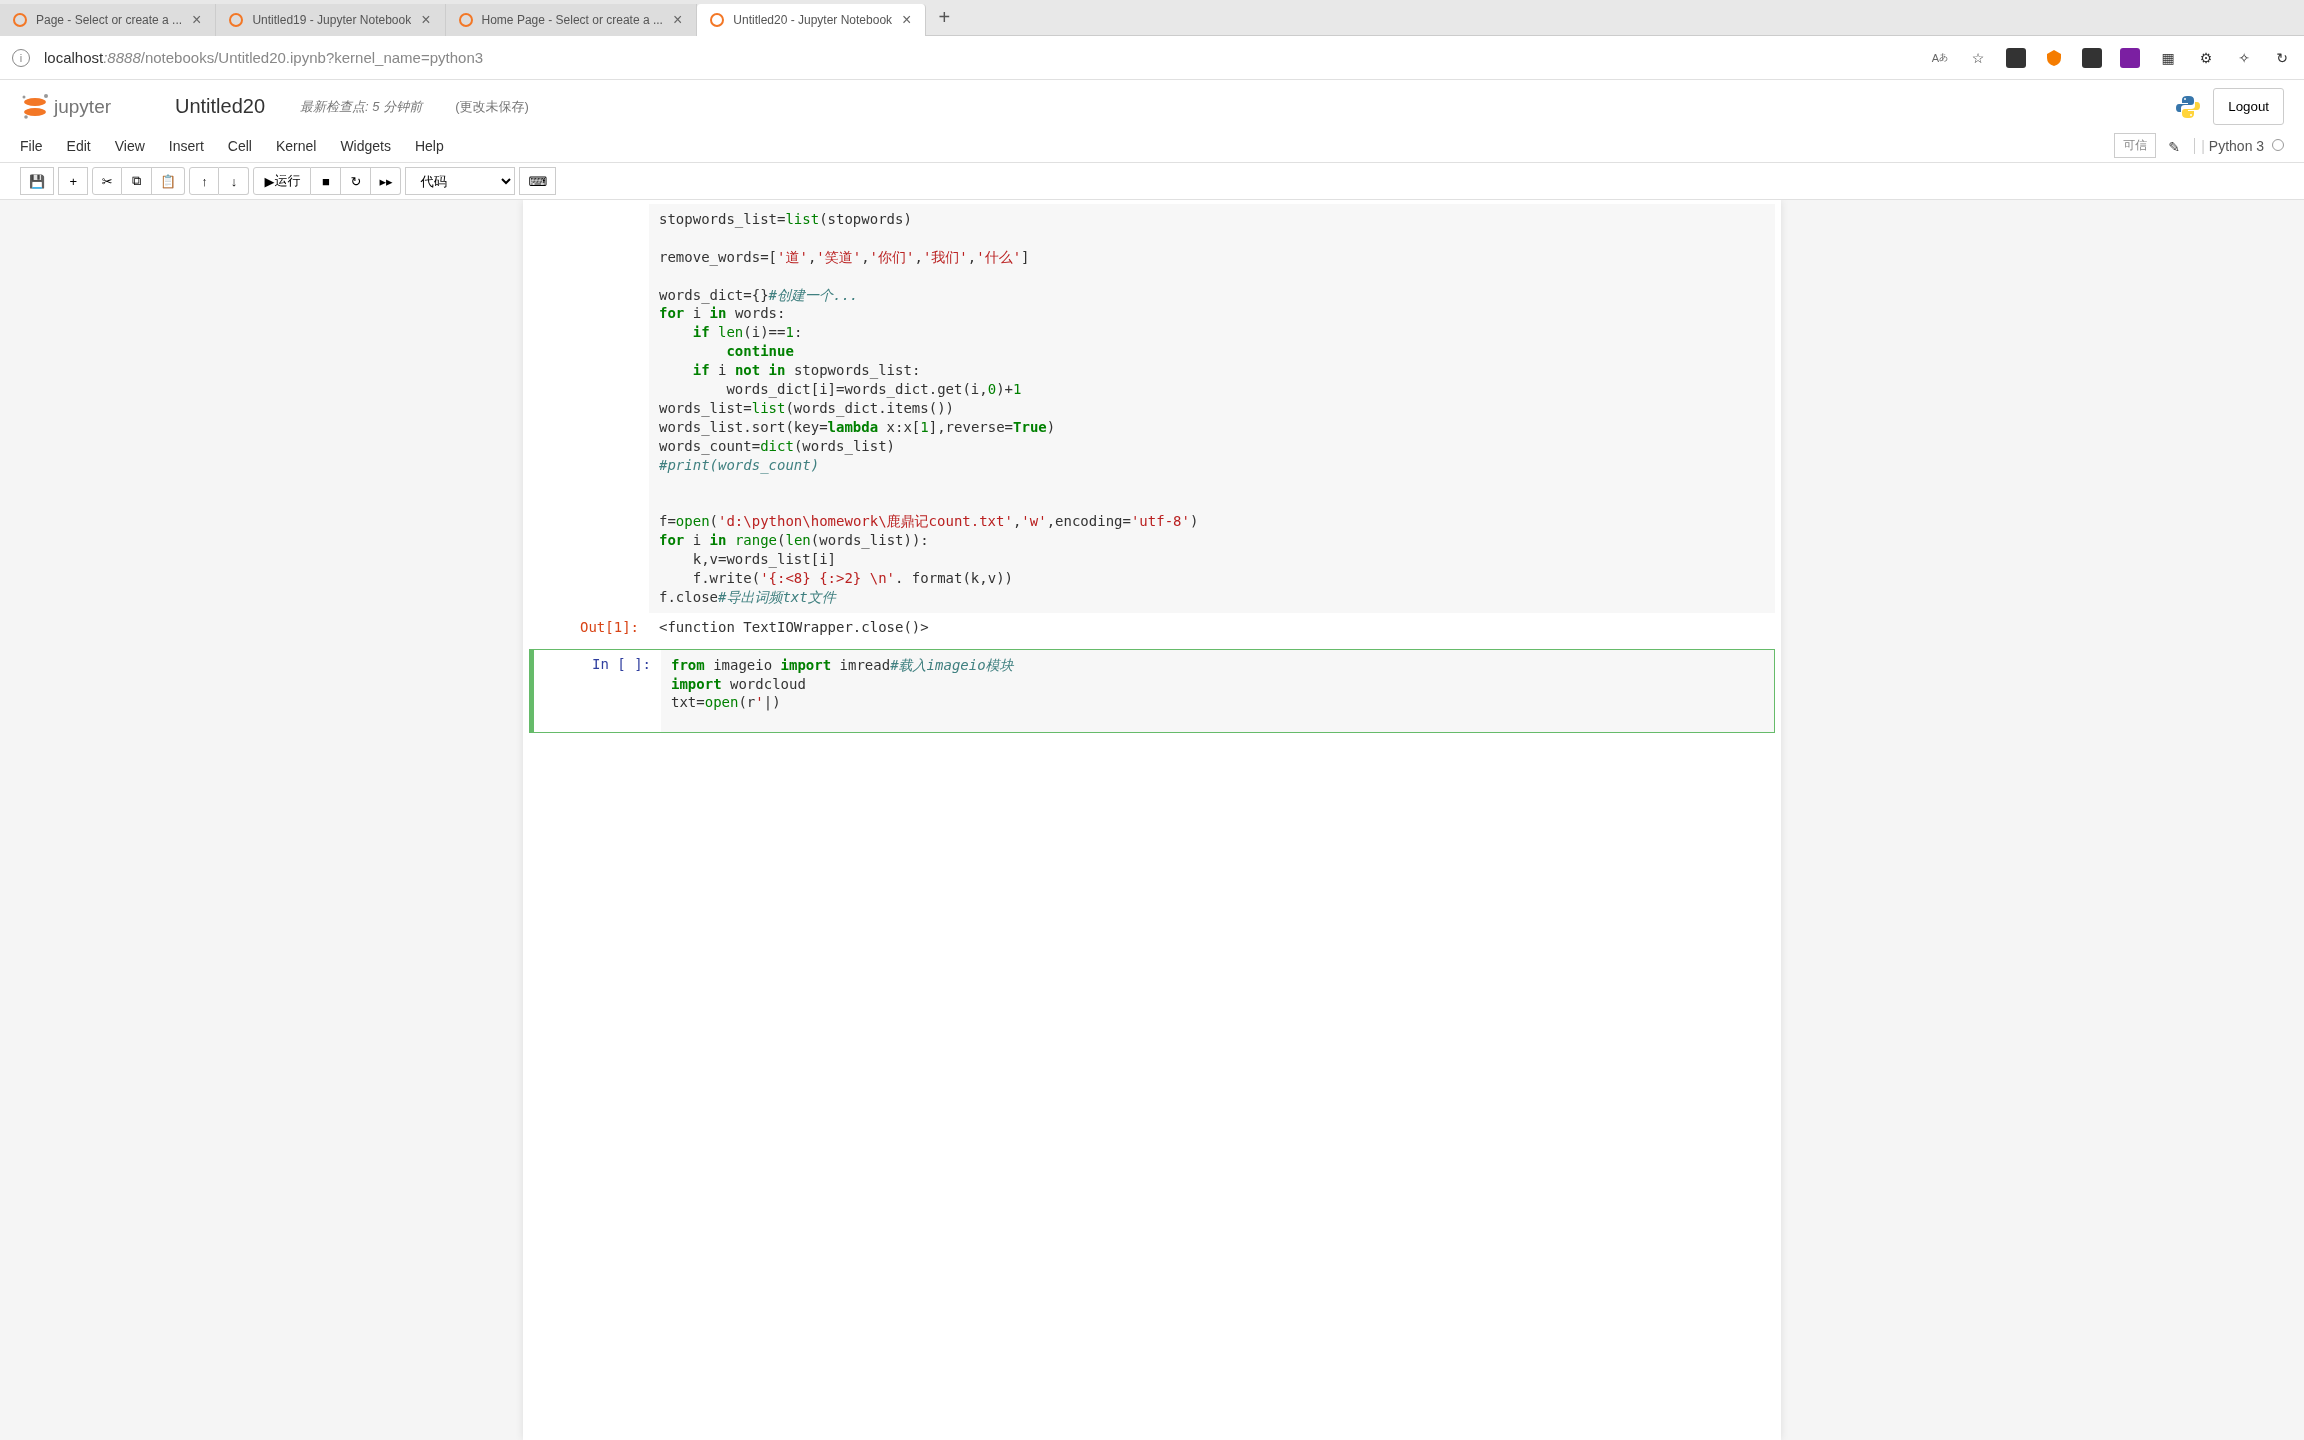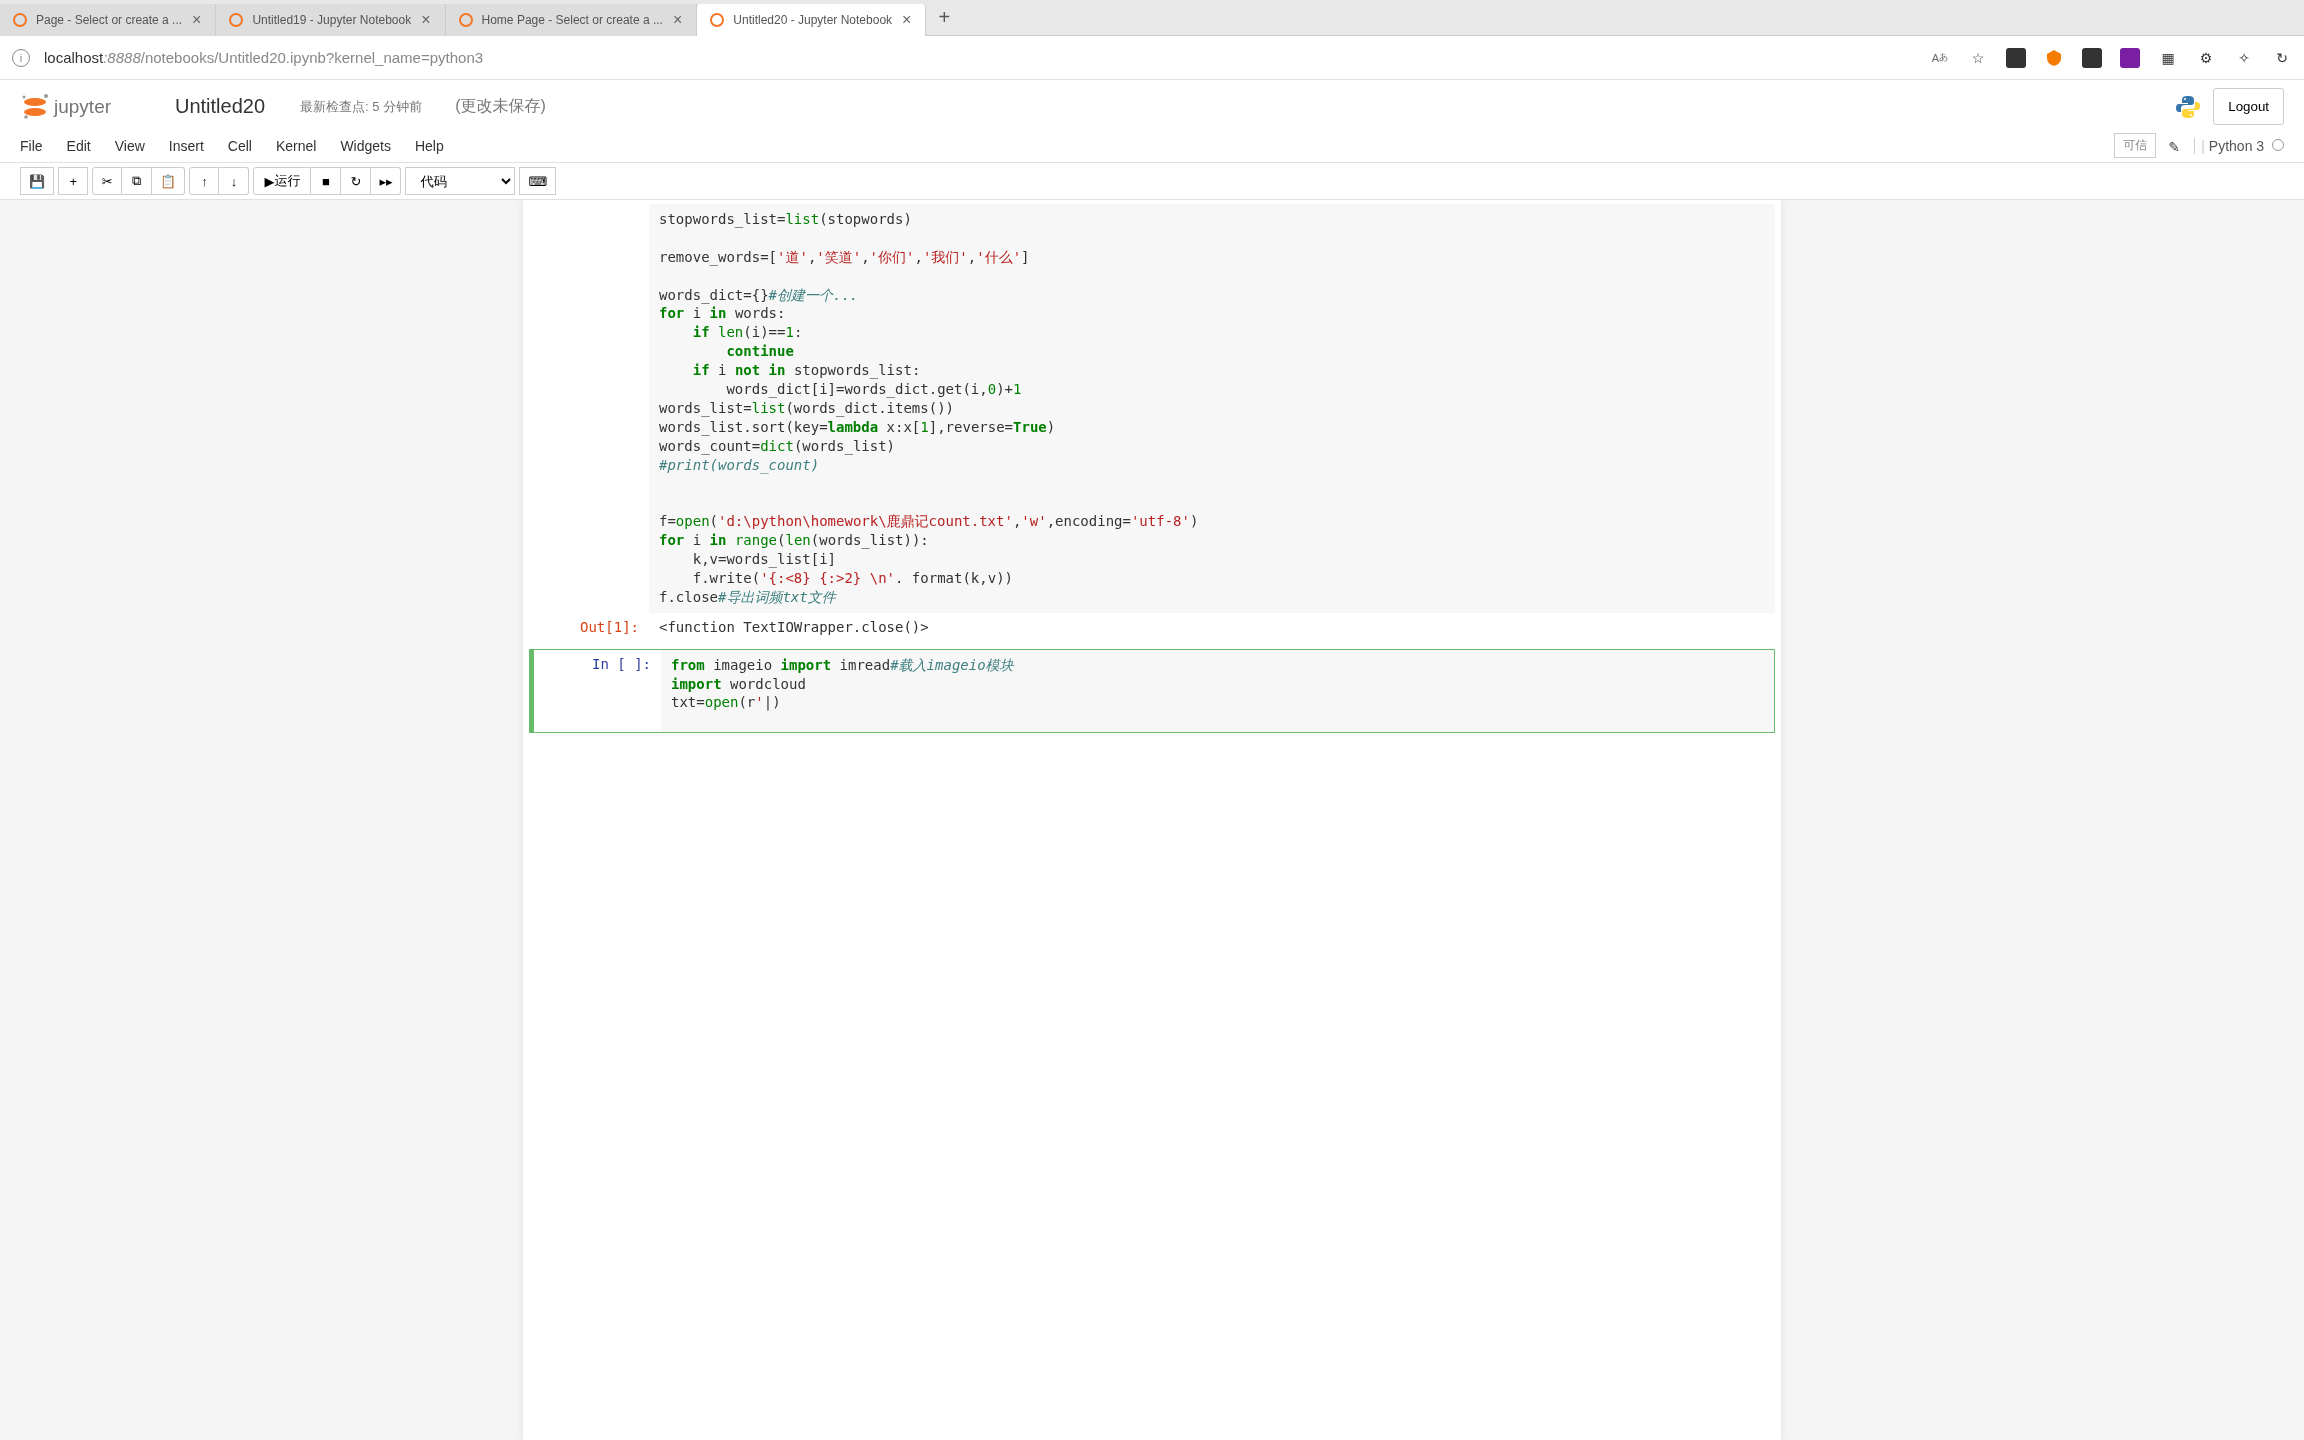--- a/index.html
+++ b/index.html
@@ -22,22 +22,22 @@
     .url-text .path { color: #888; }
     .toolbar-icons { display: flex; gap: 18px; align-items: center; }
     .toolbar-icon { width: 20px; height: 20px; cursor: pointer; display: flex; align-items: center; justify-content: center; }
     
     
     .jupyter-header { background: #fff; padding: 8px 20px 4px 20px; display: flex; align-items: center; justify-content: space-between; }
     .jupyter-left { display: flex; align-items: center; gap: 29px; }
     .jupyter-logo { display: flex; align-items: center; gap: 4px; }
     .jupyter-logo-svg { width: 120px; height: 32px; }
     .notebook-title { font-size: 20px; color: #333; margin-left: 6px; }
-    .checkpoint { font-size: 13px; color: #777; margin-left: 6px; }
-    .unsaved { font-size: 16px; color: #777; margin-left: 4px; }
+    .checkpoint { font-size: 13px; color: #777; margin-left: 6px; font-style: italic; }
+    .unsaved { font-size: 13px; color: #777; margin-left: 4px; }
     .jupyter-right { display: flex; align-items: center; gap: 12px; }
     .python-logo { width: 26px; height: 26px; }
     .logout-btn { border: 1px solid #ccc; padding: 10px 14px; border-radius: 3px; background: #fff; cursor: pointer; }
     
     
     .menu-bar { background: #fff; padding: 4px 20px; display: flex; align-items: center; justify-content: space-between; border-bottom: 1px solid #e0e0e0; }
     .menu-items { display: flex; gap: 24px; }
     .menu-item { cursor: pointer; color: #333; padding: 4px 0; }
     .menu-right { display: flex; align-items: center; gap: 12px; }
     .trust-btn { border: 1px solid #ccc; padding: 3px 8px; font-size: 12px; color: #888; }

